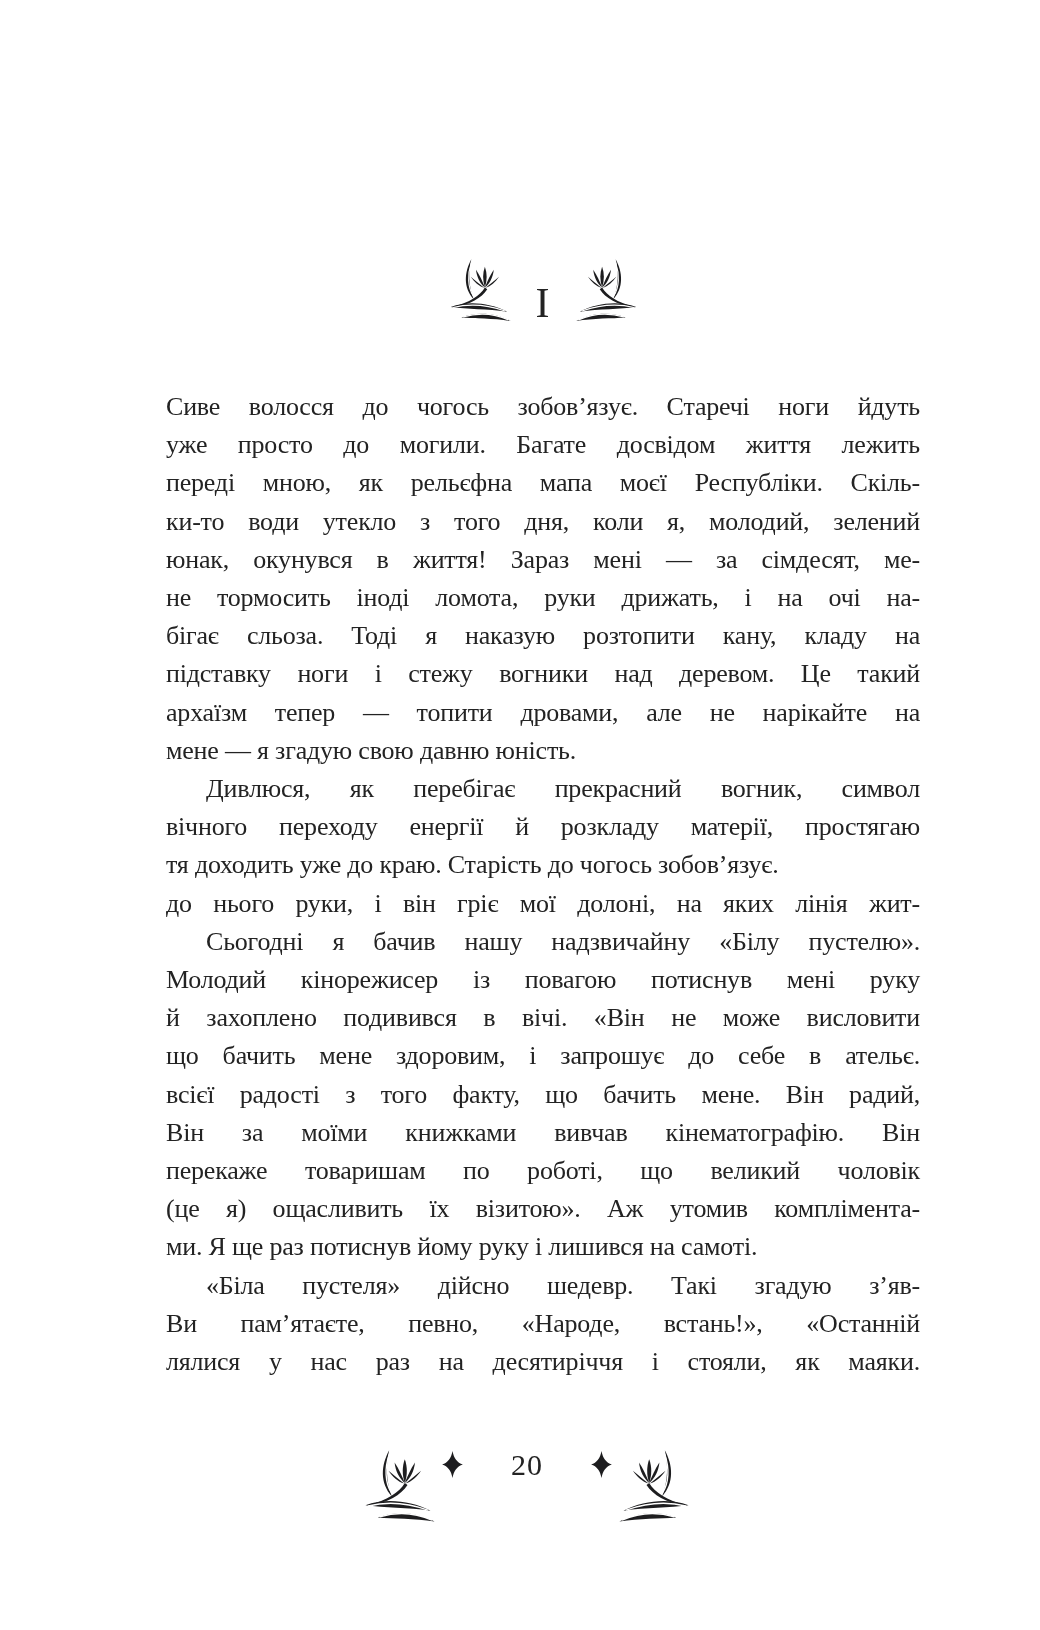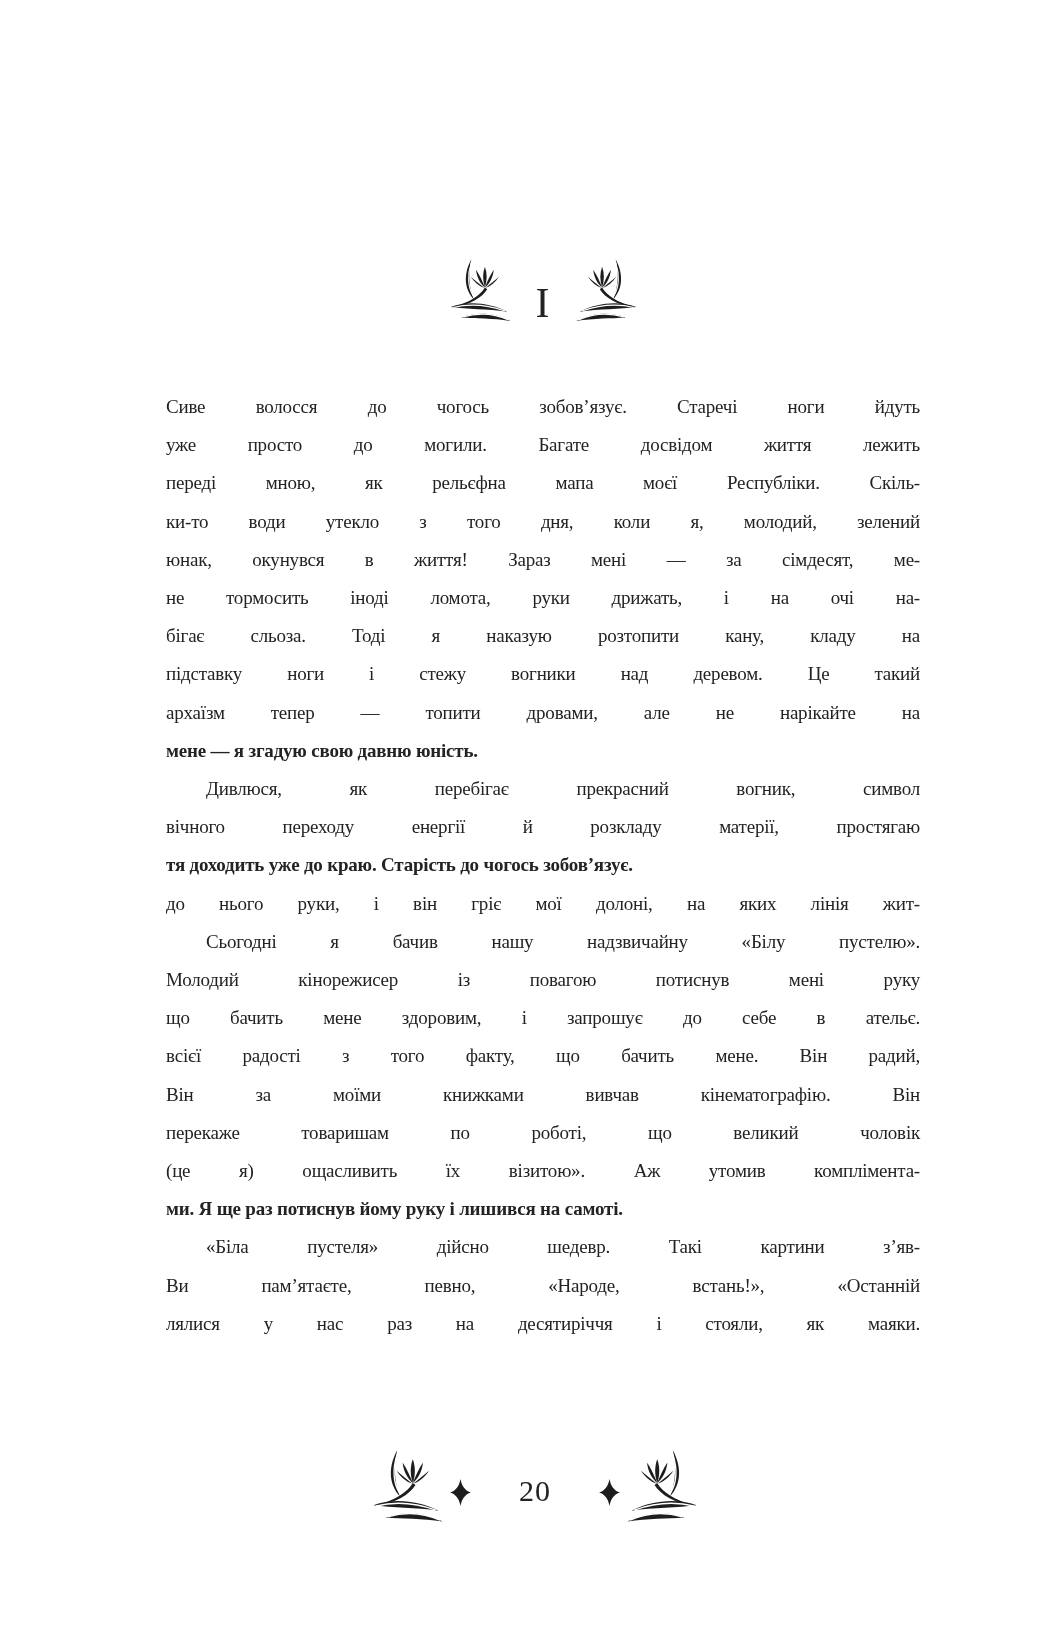--- a/index.html
+++ b/index.html
@@ -36,44 +36,43 @@
   .flip { transform: scaleX(-1); }
 
   
   .body-text {
     position: absolute;
     top: 388px;
     left: 166px;
     width: 754px;
   }
   .line {
-    font-size: 19px;
+    font-size: 26px;
     line-height: 38.2px;
     letter-spacing: -0.2px;
     white-space: nowrap;
     text-align: justify;
     text-align-last: justify;
     text-justify: inter-word;
   }
   .line.para-end {
     text-align: left;
     text-align-last: left;
-    font-weight: bold;
   }
   .line.indent { text-indent: 40px; }
 
   
   .page-footer {
     position: absolute;
     top: 1446px;
-    left: 158px;
+    left: 150px;
     width: 754px;
     display: flex;
     justify-content: center;
-    align-items: center;
+    align-items: flex-start;
   }
   .diamond {
     width: 21px;
     height: 27px;
     margin: 0 6px;
     transform: translateY(5px);
   }
   .folio {
     font-size: 30px;
     line-height: 1;
@@ -135,27 +134,28 @@
       <div class="line">бігає сльоза. Тоді я наказую розтопити кану, кладу на</div>
       <div class="line">підставку ноги і стежу вогники над деревом. Це такий</div>
       <div class="line">архаїзм тепер — топити дровами, але не нарікайте на</div>
       <div class="line para-end">мене — я згадую свою давню юність.</div>
       <div class="line indent">Дивлюся, як перебігає прекрасний вогник, символ</div>
       <div class="line">вічного переходу енергії й розкладу матерії, простягаю</div>
       <div class="line para-end">тя доходить уже до краю. Старість до чогось зобов’язує.</div>
       <div class="line">до нього руки, і він гріє мої долоні, на яких лінія жит-</div>
       <div class="line indent">Сьогодні я бачив нашу надзвичайну «Білу пустелю».</div>
       <div class="line">Молодий кінорежисер із повагою потиснув мені руку</div>
+      <div class="line">й захоплено подивився в вічі. «Він не може висловити</div>
       <div class="line">що бачить мене здоровим, і запрошує до себе в ательє.</div>
       <div class="line">всієї радості з того факту, що бачить мене. Він радий,</div>
       <div class="line">Він за моїми книжками вивчав кінематографію. Він</div>
       <div class="line">перекаже товаришам по роботі, що великий чоловік</div>
       <div class="line">(це я) ощасливить їх візитою». Аж утомив комплімента-</div>
       <div class="line para-end">ми. Я ще раз потиснув йому руку і лишився на самоті.</div>
-      <div class="line indent">«Біла пустеля» дійсно шедевр. Такі картини з’яв-</div>
+      <div class="line indent">«Біла пустеля» дійсно шедевр. Такі згадую з’яв-</div>
       <div class="line">Ви пам’ятаєте, певно, «Народе, встань!», «Останній</div>
       <div class="line">лялися у нас раз на десятиріччя і стояли, як маяки.</div>
     </div>
 
   <div class="page-footer">
     <svg class="orn orn-footer" viewBox="0 0 112 112">
       <use href="#floral-ornament"></use>
     </svg>
     <svg class="diamond" viewBox="0 0 40 52">
       <use href="#diamond-star"></use>

